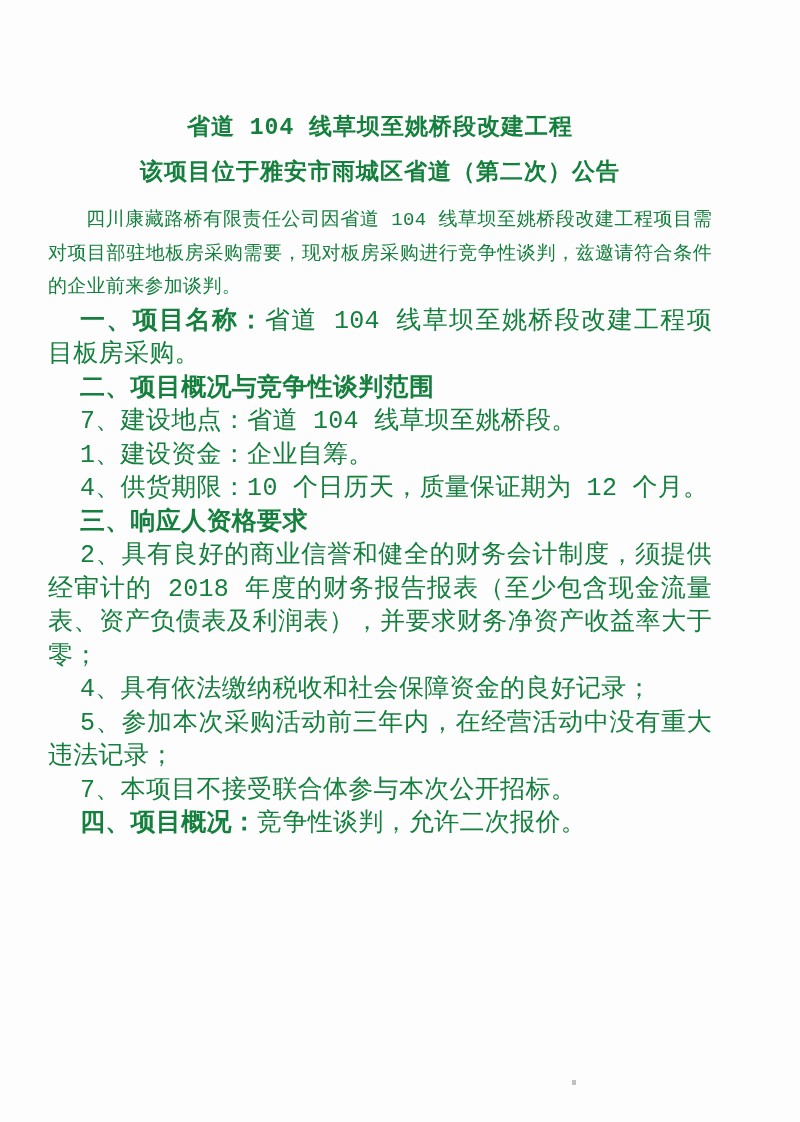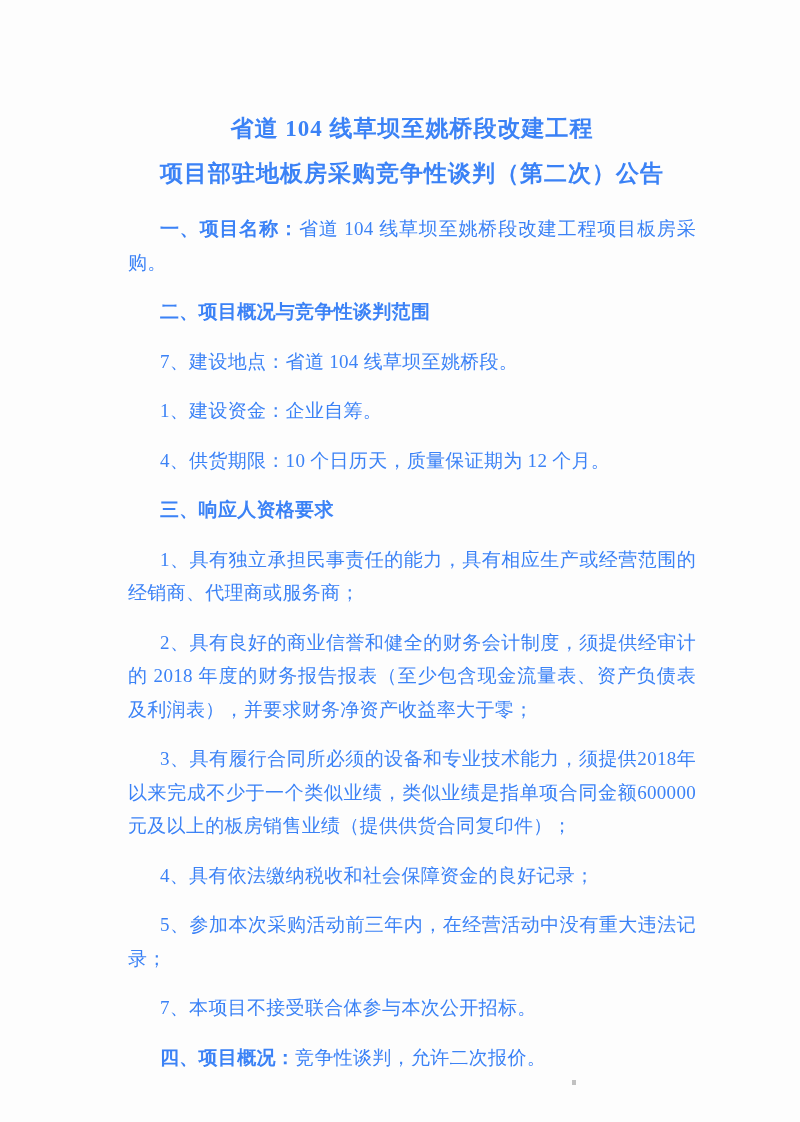--- a/index.html
+++ b/index.html
@@ -7,44 +7,44 @@
     padding: 0;
     background: #ffffff;
   }
   .page {
     position: relative;
     width: 800px;
     height: 1122px;
     margin: 0 auto;
     background: #fdfdfd;
     box-sizing: border-box;
-    padding: 106px 88px 0 112px;
-    font-family: Liberation Serif, serif;
-    color: #3b82f6;
+    padding: 106px 88px 0 48px;
+    font-family: Liberation Mono, monospace;
+    color: #15803d;
     overflow: hidden;
   }
   .doc-title {
     margin: 0;
     text-align: center;
     font-size: 23px;
     font-weight: 700;
     line-height: 45px;
     letter-spacing: 1px;
   }
   .intro {
     margin: 8px 0 0 0;
     font-size: 19px;
     line-height: 33.5px;
     text-align: justify;
     text-indent: 38px;
     letter-spacing: 0.3px;
   }
   .line {
-    margin: 16px;
-    font-size: 19px;
+    margin: 0;
+    font-size: 25px;
     line-height: 33.5px;
     text-align: justify;
     text-indent: 32px;
     letter-spacing: 0.3px;
   }
   .bold {
     font-weight: 700;
   }
   .scan-speck {
     position: absolute;
@@ -55,36 +55,35 @@
     background: #9a9a9a;
     opacity: 0.6;
   }
 </style>
 </head>
 <body>
 
 <div class="page">
 
   <h1 class="doc-title">省道 104 线草坝至姚桥段改建工程</h1>
-  <h1 class="doc-title">项目部驻地板房采购竞争性谈判（第二次）公告</h1>
+  <h1 class="doc-title">该项目位于雅安市雨城区省道（第二次）公告</h1>
 
+  <p class="intro">四川康藏路桥有限责任公司因省道 104 线草坝至姚桥段改建工程项目需对项目部驻地板房采购需要，现对板房采购进行竞争性谈判，兹邀请符合条件的企业前来参加谈判。</p>
 
   <p class="line"><span class="bold">一、项目名称：</span><span>省道 104 线草坝至姚桥段改建工程项目板房采购。</span></p>
 
   <p class="line bold">二、项目概况与竞争性谈判范围</p>
 
   <p class="line">7、建设地点：省道 104 线草坝至姚桥段。</p>
   <p class="line">1、建设资金：企业自筹。</p>
   <p class="line">4、供货期限：10 个日历天，质量保证期为 12 个月。</p>
 
   <p class="line bold">三、响应人资格要求</p>
 
-  <p class="line">1、具有独立承担民事责任的能力，具有相应生产或经营范围的经销商、代理商或服务商；</p>
   <p class="line">2、具有良好的商业信誉和健全的财务会计制度，须提供经审计的 2018 年度的财务报告报表（至少包含现金流量表、资产负债表及利润表），并要求财务净资产收益率大于零；</p>
-  <p class="line">3、具有履行合同所必须的设备和专业技术能力，须提供2018年以来完成不少于一个类似业绩，类似业绩是指单项合同金额600000元及以上的板房销售业绩（提供供货合同复印件）；</p>
   <p class="line">4、具有依法缴纳税收和社会保障资金的良好记录；</p>
   <p class="line">5、参加本次采购活动前三年内，在经营活动中没有重大违法记录；</p>
   <p class="line">7、本项目不接受联合体参与本次公开招标。</p>
 
   <p class="line"><span class="bold">四、项目概况：</span><span>竞争性谈判，允许二次报价。</span></p>
 
   <div class="scan-speck"></div>
 
 </div>
 

